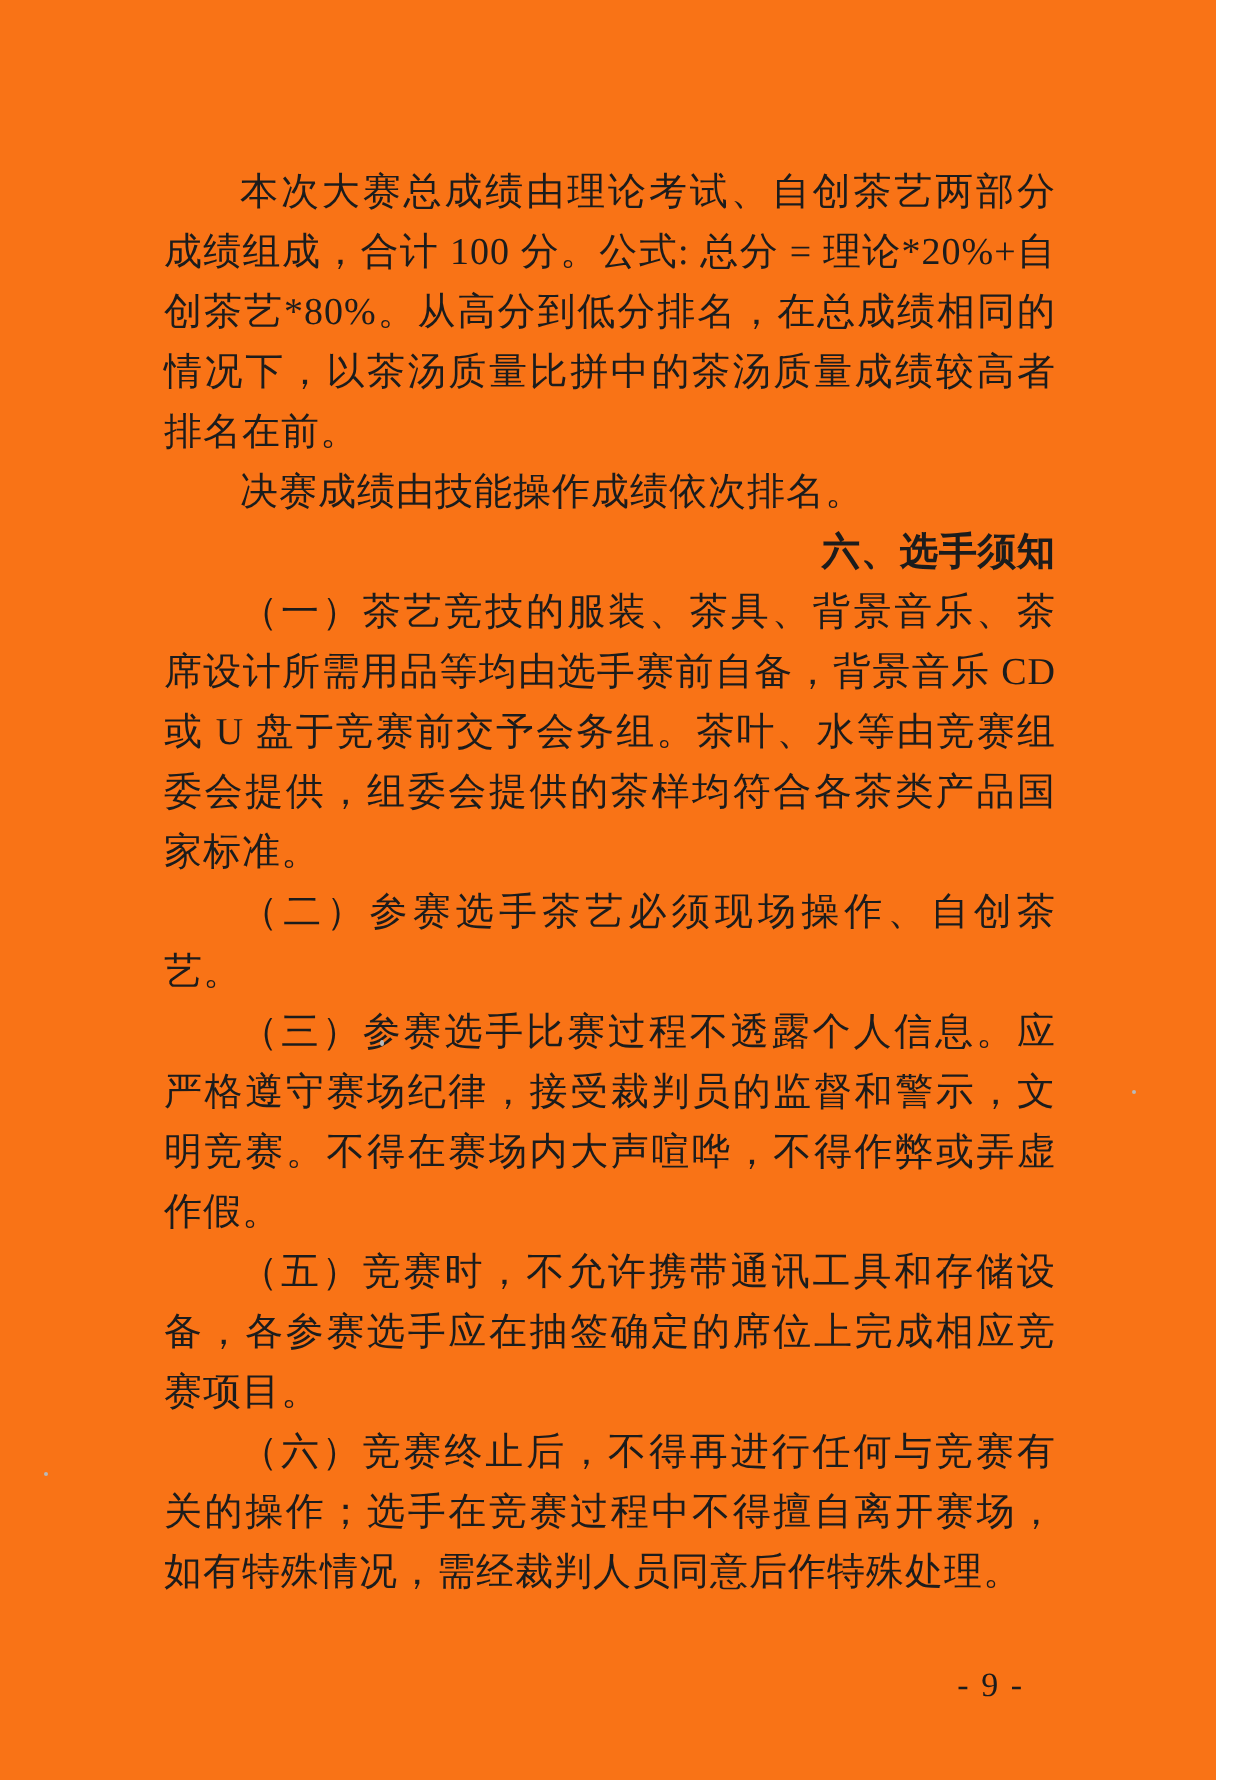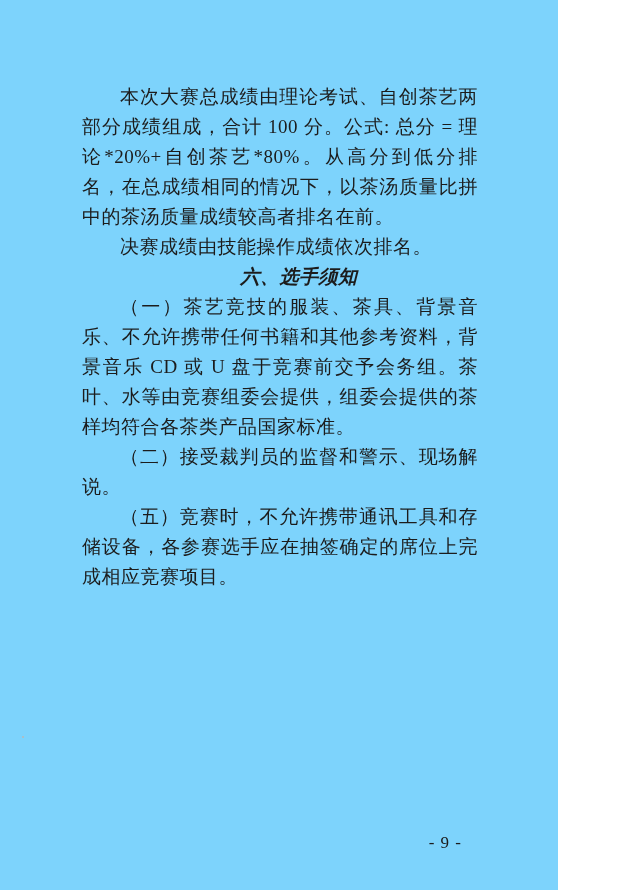--- a/index.html
+++ b/index.html
@@ -2,23 +2,23 @@
 <html><head>
 <meta charset="utf-8">
 <style>
   html, body {
     margin: 0;
     padding: 0;
     background: #ffffff;
   }
   .page {
     position: relative;
-    width: 558px;
+    width: 608px;
     height: 890px;
-    background: #7dd3fc;
+    background: #f97316;
     overflow: hidden;
     font-family: "Liberation Serif", "DejaVu Serif", serif;
     color: #1c1c1c;
   }
   .document-body {
     position: absolute;
     top: 82px;
     left: 82px;
     right: 80px;
   }
@@ -26,22 +26,21 @@
     margin: 0;
     font-size: 19px;
     line-height: 30px;
     text-align: justify;
     text-indent: 2em;
     letter-spacing: 0.5px;
     word-break: break-all;
   }
   .para.heading {
     font-weight: bold;
-    text-align: center;
-    font-style: italic;
+    text-align: right;
   }
   .page-number {
     position: absolute;
     right: 96px;
     top: 833px;
     font-size: 17px;
     letter-spacing: 1px;
     color: #1c1c1c;
   }
   .speckle {
@@ -55,21 +54,23 @@
 </style>
 </head>
 <body>
 
 <div class="page">
   <div class="document-body">
 
   <p class="para">本次大赛总成绩由理论考试、自创茶艺两部分成绩组成，合计 100 分。公式: 总分 = 理论*20%+自创茶艺*80%。从高分到低分排名，在总成绩相同的情况下，以茶汤质量比拼中的茶汤质量成绩较高者排名在前。</p>
       <p class="para">决赛成绩由技能操作成绩依次排名。</p>
       <p class="para heading">六、选手须知</p>
-      <p class="para">（一）茶艺竞技的服装、茶具、背景音乐、不允许携带任何书籍和其他参考资料，背景音乐 CD 或 U 盘于竞赛前交予会务组。茶叶、水等由竞赛组委会提供，组委会提供的茶样均符合各茶类产品国家标准。</p>
-      <p class="para">（二）接受裁判员的监督和警示、现场解说。</p>
+      <p class="para">（一）茶艺竞技的服装、茶具、背景音乐、茶席设计所需用品等均由选手赛前自备，背景音乐 CD 或 U 盘于竞赛前交予会务组。茶叶、水等由竞赛组委会提供，组委会提供的茶样均符合各茶类产品国家标准。</p>
+      <p class="para">（二）参赛选手茶艺必须现场操作、自创茶艺。</p>
+      <p class="para">（三）参赛选手比赛过程不透露个人信息。应严格遵守赛场纪律，接受裁判员的监督和警示，文明竞赛。不得在赛场内大声喧哗，不得作弊或弄虚作假。</p>
       <p class="para">（五）竞赛时，不允许携带通讯工具和存储设备，各参赛选手应在抽签确定的席位上完成相应竞赛项目。</p>
+      <p class="para">（六）竞赛终止后，不得再进行任何与竞赛有关的操作；选手在竞赛过程中不得擅自离开赛场，如有特殊情况，需经裁判人员同意后作特殊处理。</p>
     </div>
   <div class="speckle speckle-1"></div>
   <div class="speckle speckle-2"></div>
   <div class="speckle speckle-3"></div>
   <div class="page-number">- 9 -</div>
 </div>
 
 </body></html>

